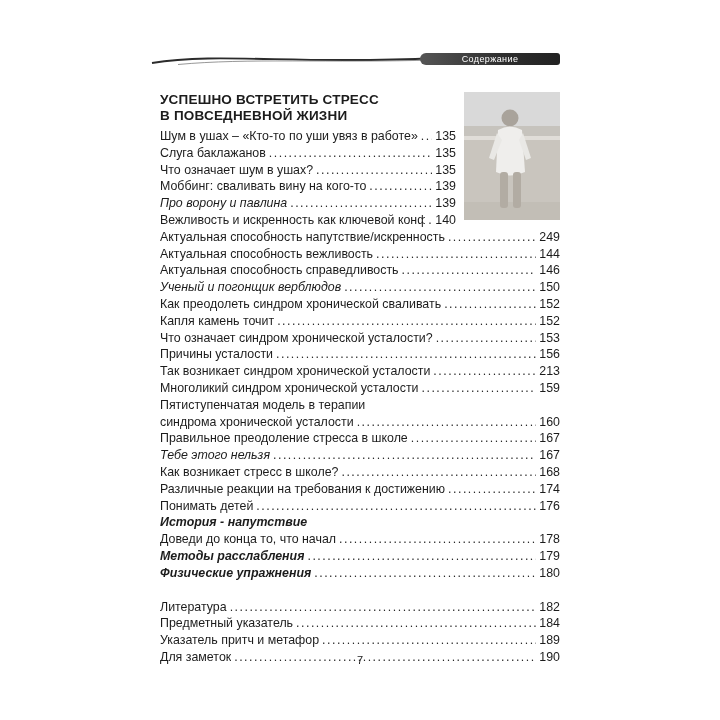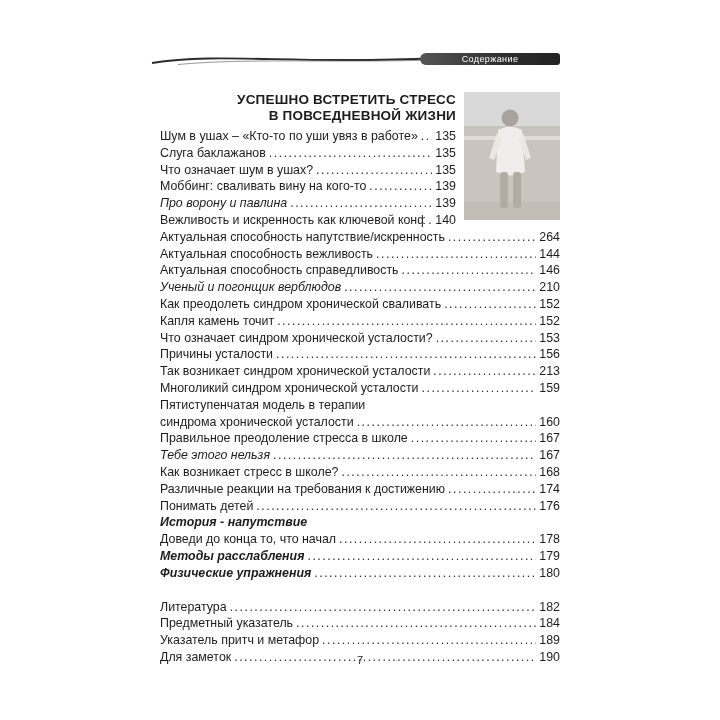--- a/index.html
+++ b/index.html
@@ -23,21 +23,21 @@
     border-radius: 6px 3px 3px 6px;
     display: flex; align-items: center; justify-content: center;
   }
   .header-badge span { color: #ffffff; font-size: 9px; letter-spacing: 0.4px; line-height: 1; }
 
   
   .content { position: absolute; left: 160px; top: 92px; width: 400px; }
   .toc-title { font-weight: bold; font-size: 13.5px; line-height: 15.5px; letter-spacing: 0.2px; }
 
   .top-row { display: flex; }
-  .top-left { flex: 1 1 auto; min-width: 0; text-align: right; }
+  .top-left { flex: 1 1 auto; min-width: 0; }
   .photo {
     flex: 0 0 96px; width: 96px; height: 128px; margin-left: 8px;
     overflow: hidden;
   }
   #narrow-list { margin-top: 5px; }
 
   .entry { display: flex; align-items: baseline; font-size: 12.4px; line-height: 16.8px; height: 16.8px; }
   .entry .t { white-space: nowrap; flex: 0 1 auto; overflow: hidden; }
   .entry .dots { flex: 1 1 0; min-width: 4px; overflow: hidden; white-space: nowrap; margin: 0 3px; letter-spacing: 1.5px; color: #2a2a2a; }
   .entry .pg { white-space: nowrap; flex: 0 0 auto; }
@@ -122,36 +122,36 @@
           <rect x="36" y="80" width="8" height="36" rx="3" fill="#b2aca3"></rect>
           <rect x="49" y="80" width="8" height="36" rx="3" fill="#b2aca3"></rect>
         </svg>
       </div>
     </div>
 
     <div id="main-list" class="entry-list">
         <div class="entry">
           <span class="t">Актуальная способность напутствие/искренность</span>
           <span class="dots">............................................................................................................................................................................................................................</span>
-          <span class="pg">264</span>
+          <span class="pg">249</span>
         </div>
         <div class="entry">
           <span class="t">Актуальная способность вежливость</span>
           <span class="dots">............................................................................................................................................................................................................................</span>
           <span class="pg">144</span>
         </div>
         <div class="entry">
           <span class="t">Актуальная способность справедливость</span>
           <span class="dots">............................................................................................................................................................................................................................</span>
           <span class="pg">146</span>
         </div>
         <div class="entry italic">
           <span class="t">Ученый и погонщик верблюдов</span>
           <span class="dots">............................................................................................................................................................................................................................</span>
-          <span class="pg">210</span>
+          <span class="pg">150</span>
         </div>
         <div class="entry">
           <span class="t">Как преодолеть синдром хронической сваливать</span>
           <span class="dots">............................................................................................................................................................................................................................</span>
           <span class="pg">152</span>
         </div>
         <div class="entry">
           <span class="t">Капля камень точит</span>
           <span class="dots">............................................................................................................................................................................................................................</span>
           <span class="pg">152</span>

